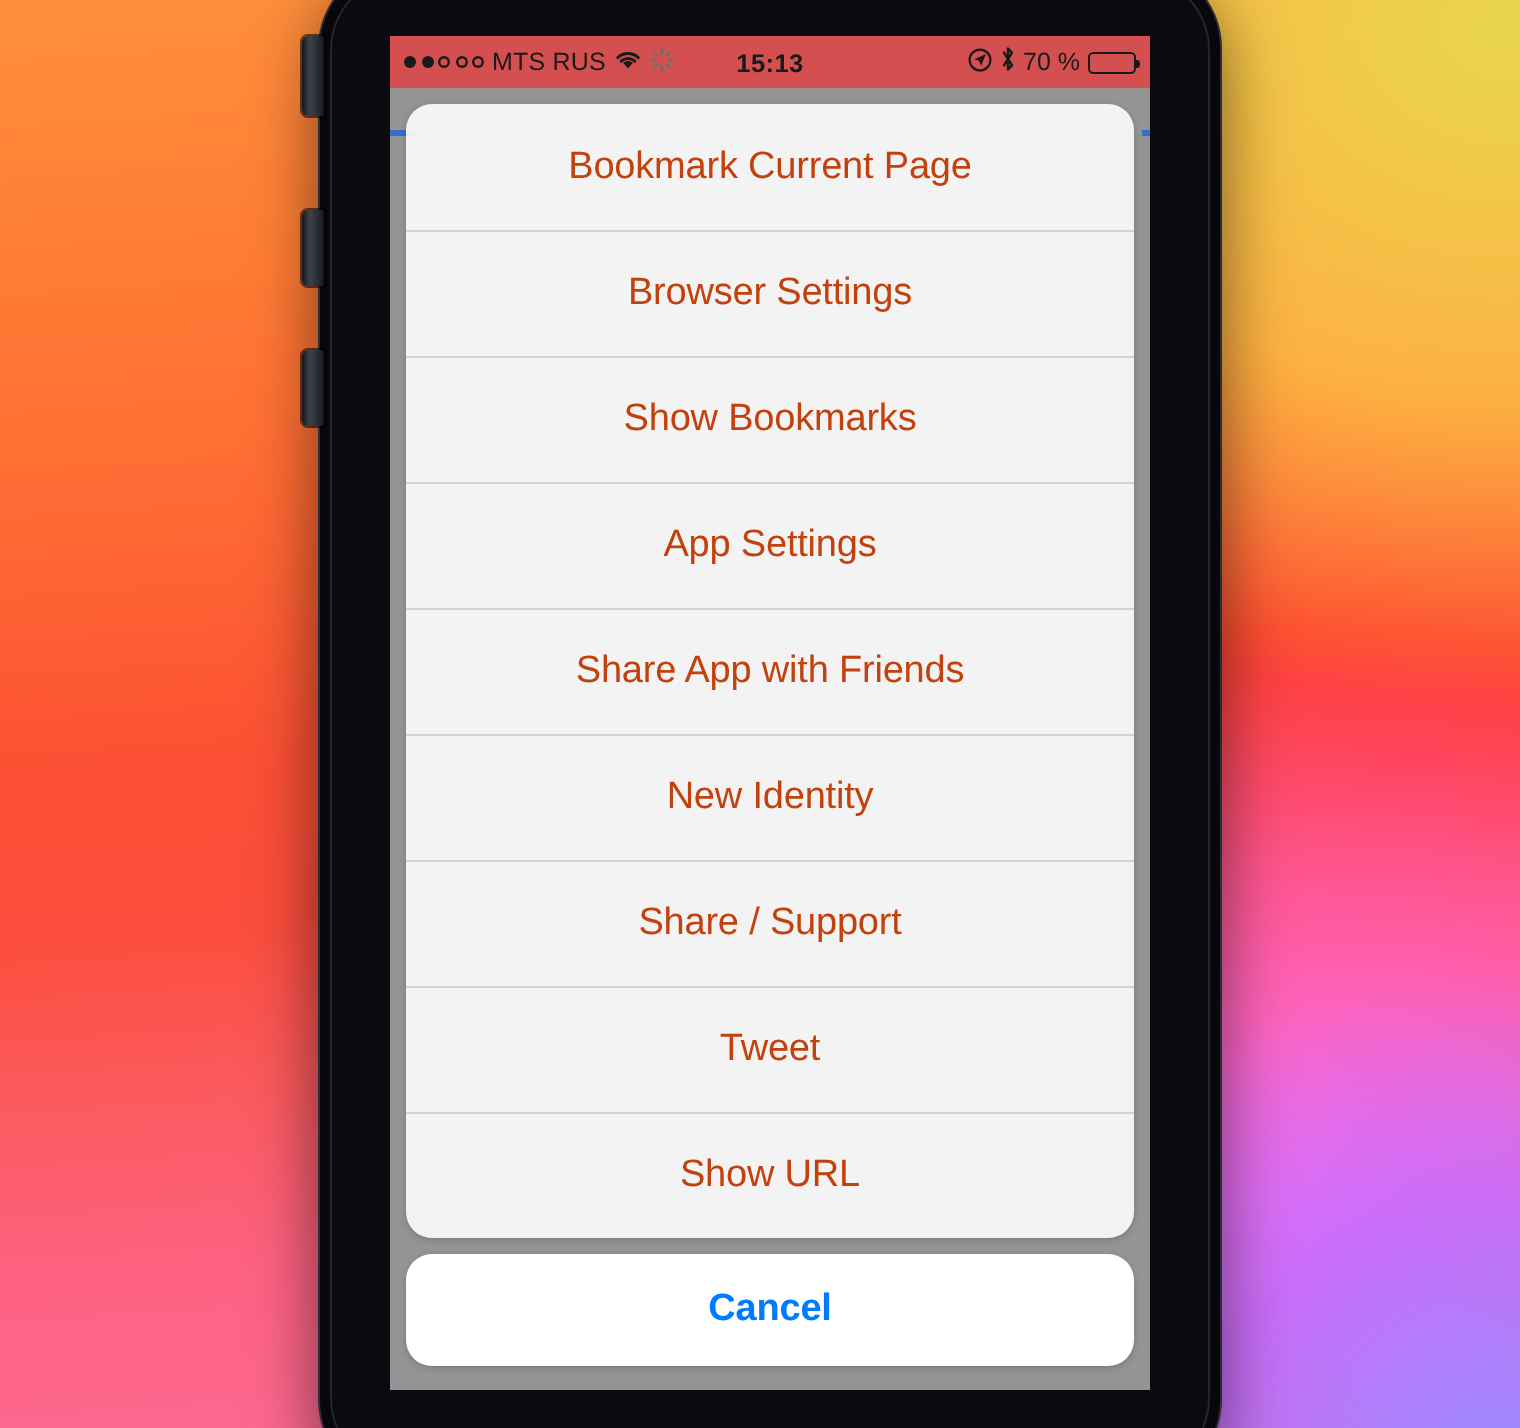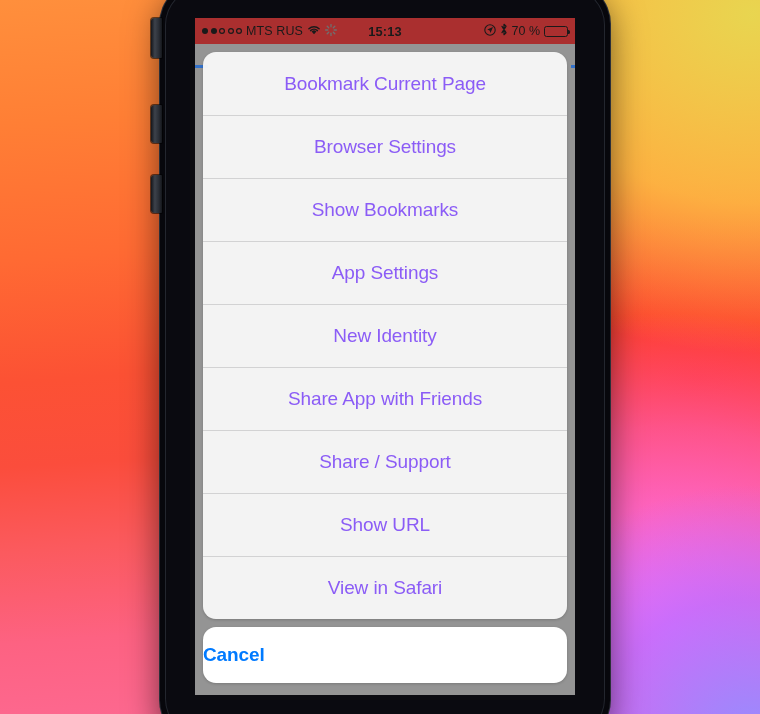--- a/index.html
+++ b/index.html
@@ -102,21 +102,21 @@
     position: absolute;
     left: 0; top: 0;
     width: 380px;
     height: 26px;
     display: flex;
     align-items: center;
     padding: 0 7px;
     box-sizing: border-box;
     color: #000;
     font-size: 12.5px;
-    background: #b91c1c;
+    background: #ef4444;
     z-index: 6;
   }
   #status-left  { display: flex; align-items: center; gap: 4px; flex: 1 1 0; }
   #status-mid   { display: flex; align-items: flex-end; justify-content: center; flex: 0 0 auto; }
   #status-right { display: flex; align-items: center; gap: 4px; flex: 1 1 0; justify-content: flex-end; text-align: center; }
 
   .sig-dots { display: flex; align-items: center; gap: 2.5px; }
   .sig-dot {
     width: 6px; height: 6px; border-radius: 50%;
     background: #000;
@@ -172,41 +172,41 @@
     overflow: hidden;
     display: flex;
     flex-direction: column;
     box-shadow: 0 1px 3px rgba(0,0,0,0.18);
   }
   .sheet-item {
     flex: 1 1 0;
     display: flex;
     align-items: center;
     justify-content: center;
-    color: #8b5cf6;
+    color: #c2410c;
     font-size: 19px;
     letter-spacing: -0.1px;
     position: relative;
     background: transparent;
     cursor: default;
   }
   .sheet-item + .sheet-item::before {
     content: "";
     position: absolute;
     left: 0; right: 0; top: 0;
     height: 1px;
     background: rgba(60,60,67,0.18);
   }
   #cancel-button {
     flex: 0 0 56px;
     background: #ffffff;
     border-radius: 13px;
     display: flex;
     align-items: center;
-    justify-content: flex-start;
+    justify-content: center;
     color: #007aff;
     font-size: 19px;
     font-weight: bold;
     letter-spacing: -0.1px;
     box-shadow: 0 1px 3px rgba(0,0,0,0.18);
     cursor: default;
   }
 </style>
 </head>
 <body>
@@ -293,33 +293,33 @@
         <div class="sheet-item">
           <span>Browser Settings</span>
         </div>
         <div class="sheet-item">
           <span>Show Bookmarks</span>
         </div>
         <div class="sheet-item">
           <span>App Settings</span>
         </div>
         <div class="sheet-item">
+          <span>Share App with Friends</span>
+        </div>
+        <div class="sheet-item">
           <span>New Identity</span>
         </div>
         <div class="sheet-item">
-          <span>Share App with Friends</span>
-        </div>
-        <div class="sheet-item">
           <span>Share / Support</span>
         </div>
         <div class="sheet-item">
+          <span>Tweet</span>
+        </div>
+        <div class="sheet-item">
           <span>Show URL</span>
-        </div>
-        <div class="sheet-item">
-          <span>View in Safari</span>
         </div>
       </div>
 
       <div id="cancel-button">
         <span>Cancel</span>
       </div>
     </div>
 
   </div>
 </div>

